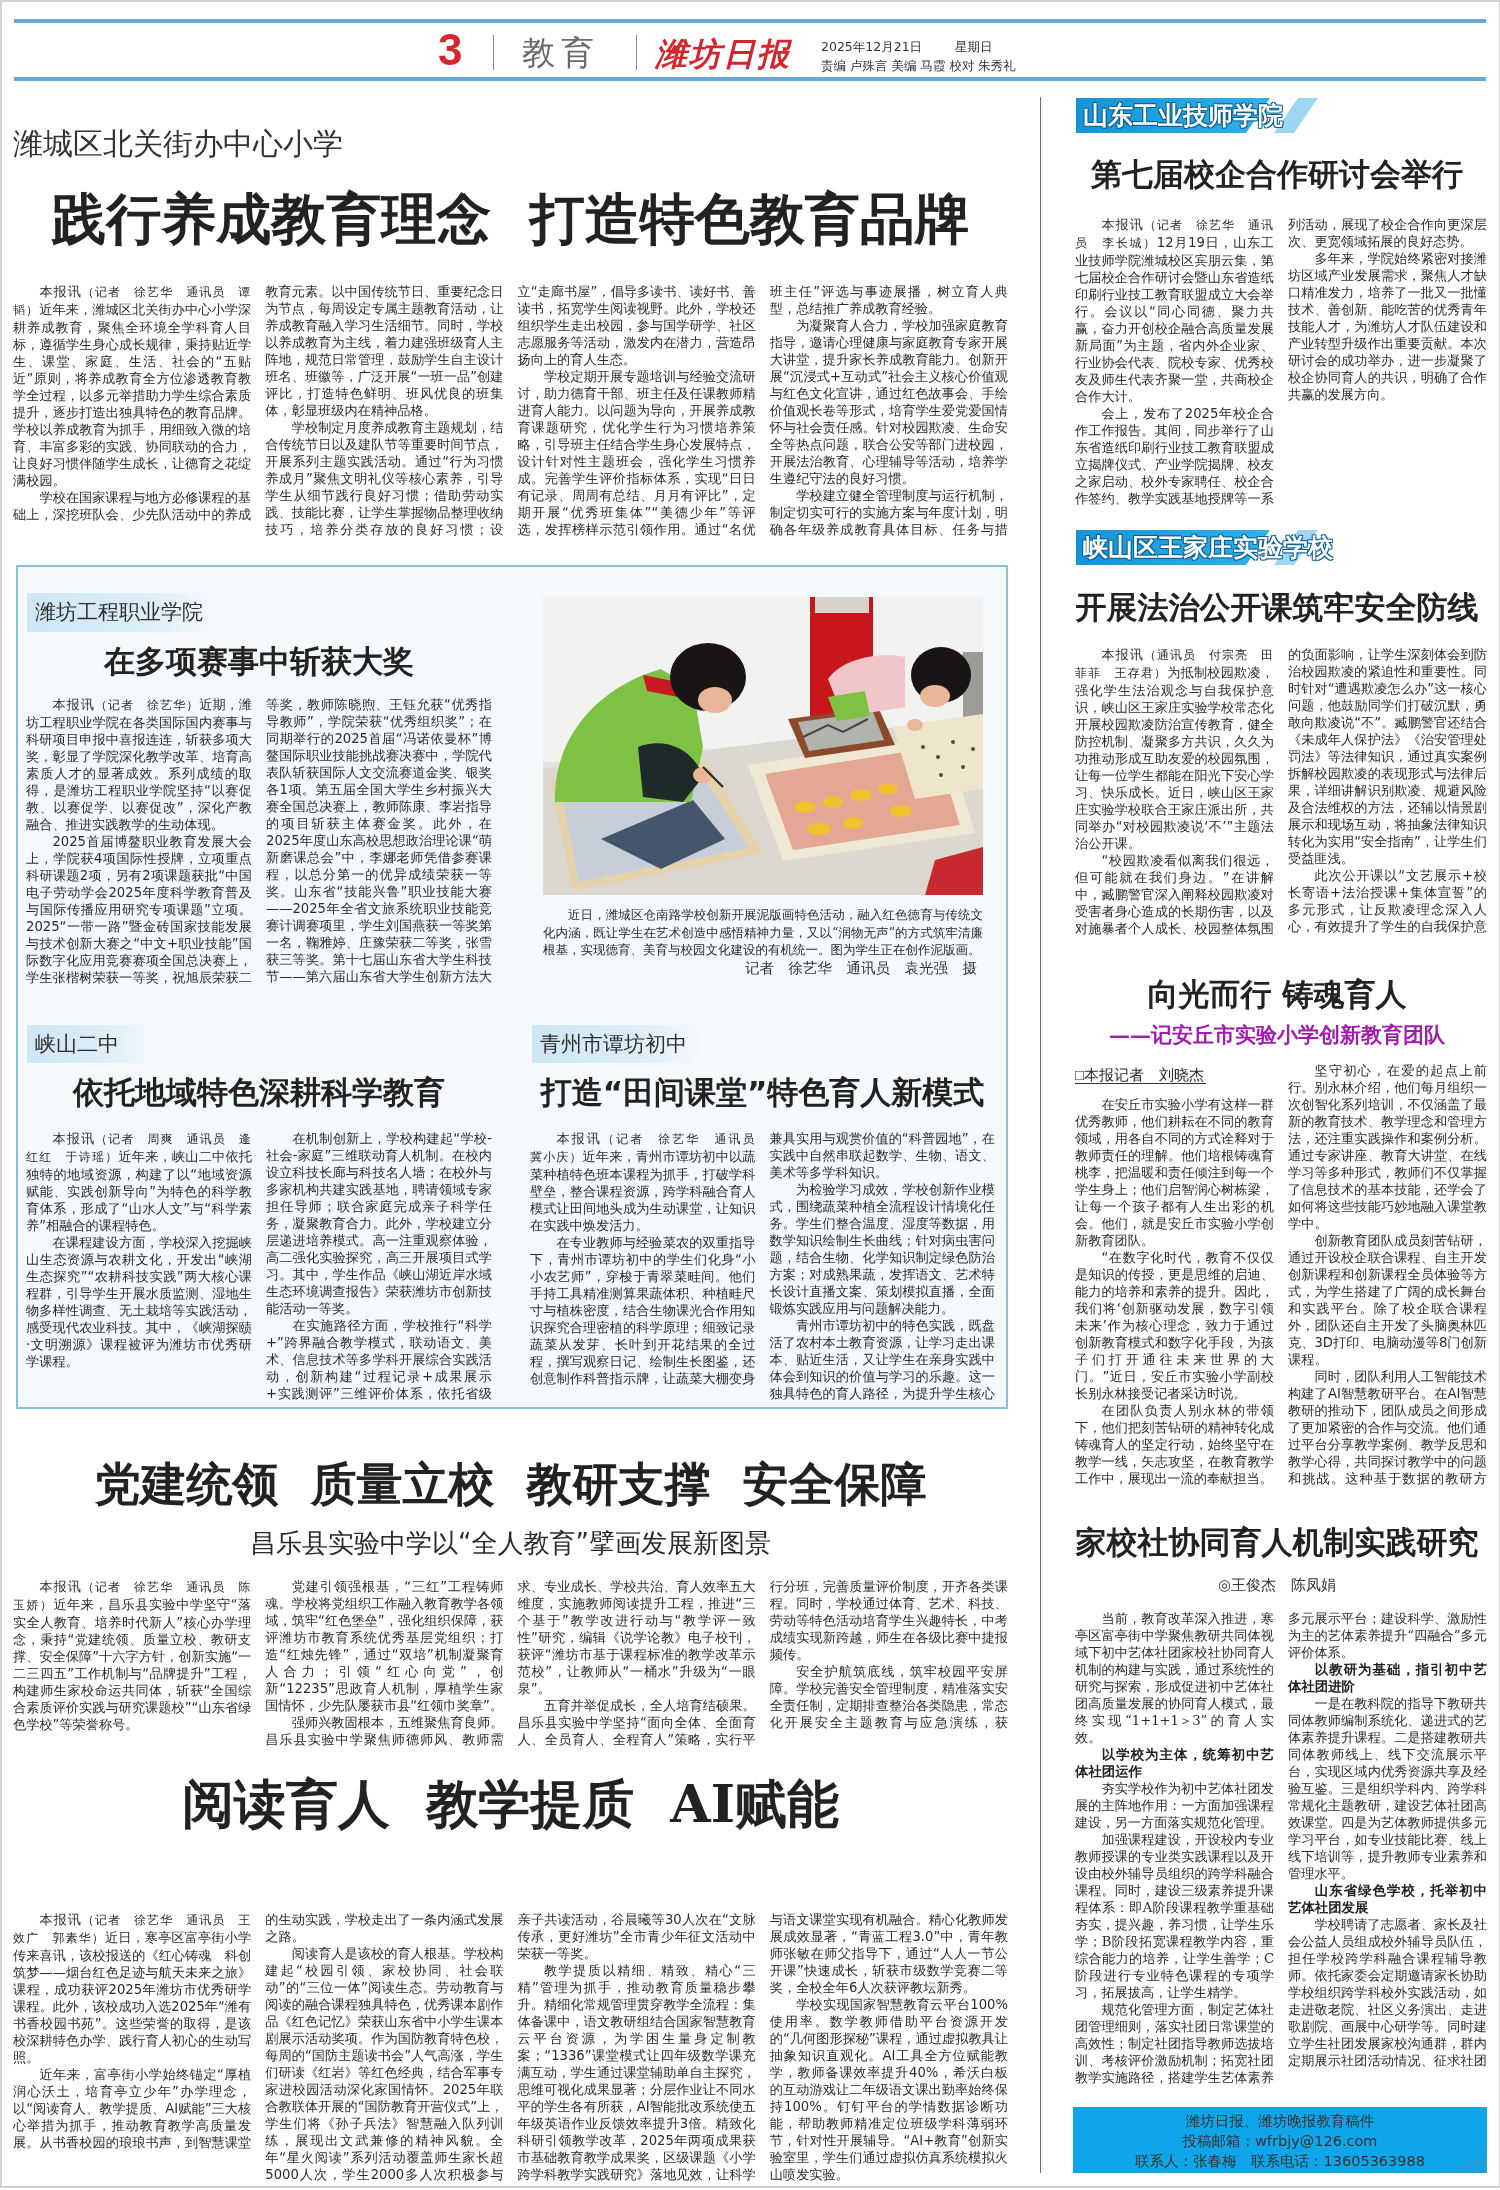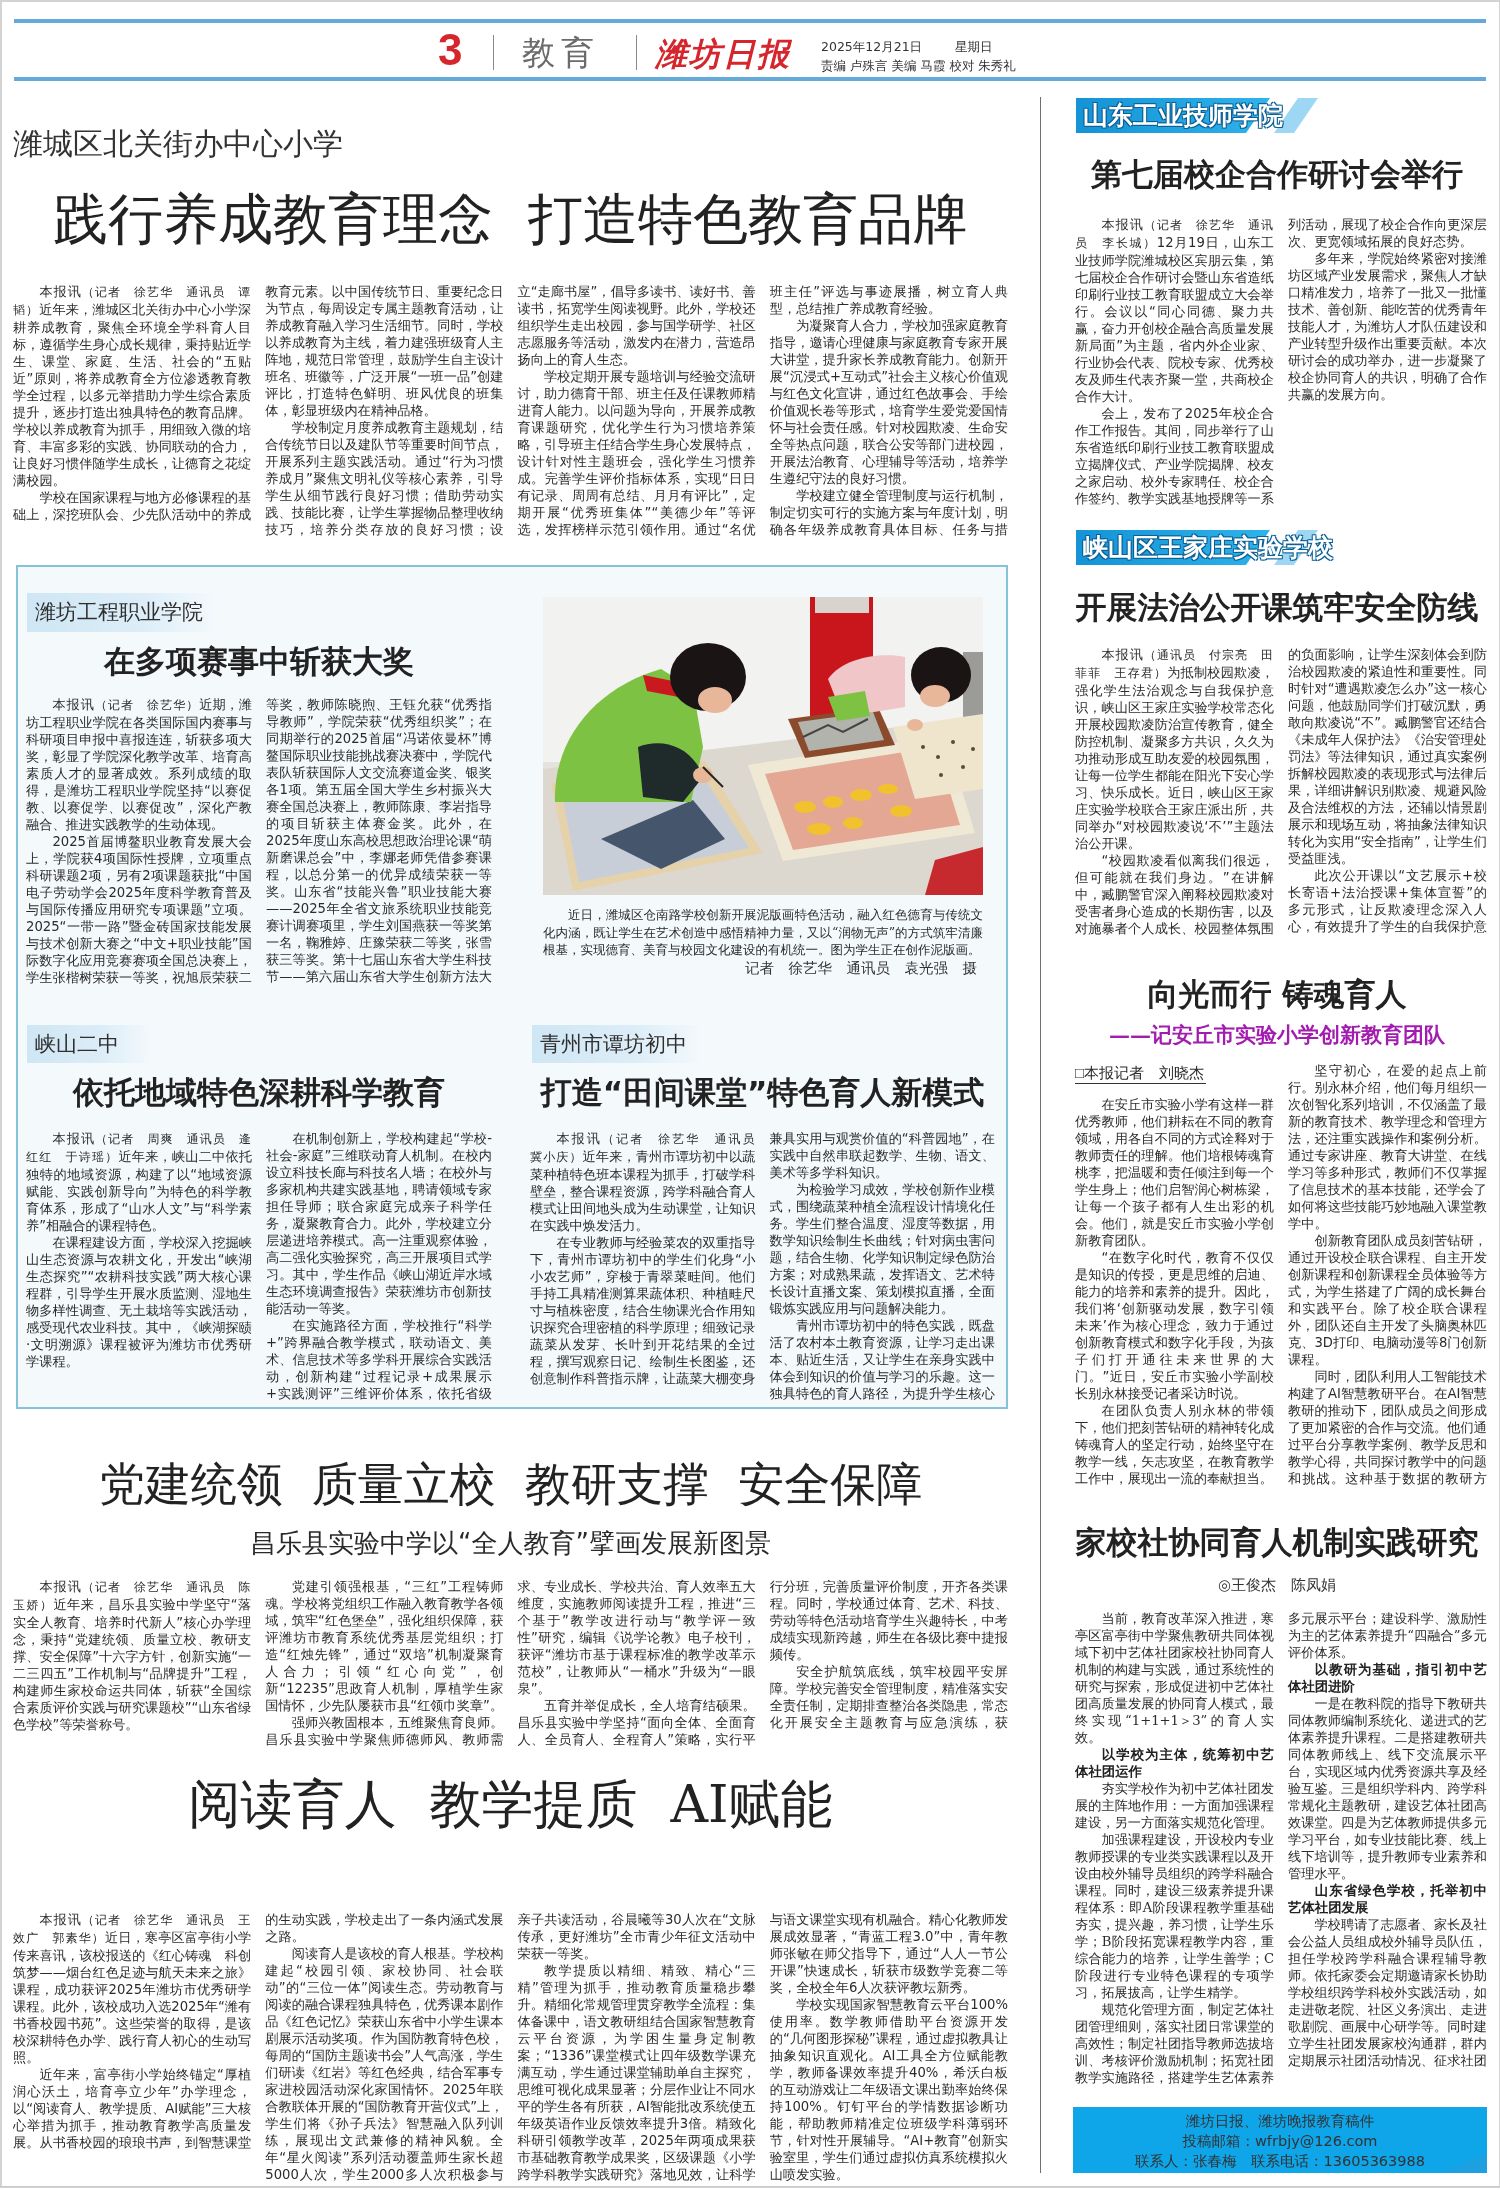--- a/index.html
+++ b/index.html
@@ -20,39 +20,39 @@
 .cols{font-size:13.2px;line-height:17px;text-align:justify;column-fill:auto;overflow:hidden;color:#2b2b2b}
 .cols p{text-indent:2em}
 .c4{column-count:4;column-gap:14px}
 .c2{column-count:2;column-gap:14px}
 .lead{letter-spacing:1px}
 .credit{font-family:"DejaVu Serif",serif;font-size:12px;letter-spacing:1px}
 .kai{font-family:"DejaVu Serif",serif}
 .subh{font-family:"DejaVu Sans",sans-serif;font-weight:bold;font-size:13.4px;color:#222}
 
 
-.big-serif{font-family:"DejaVu Serif",serif;font-weight:normal;color:#222;text-align:center;white-space:pre}
+.big-serif{font-family:"DejaVu Serif",serif;font-weight:bold;color:#222;text-align:center;white-space:pre}
 .hei{font-family:"DejaVu Sans",sans-serif;font-weight:600;font-size:31px;line-height:36px;color:#222;text-align:center;white-space:pre}
 .kicker{left:13px;top:127px;font-size:30px;line-height:34px;color:#333}
 
 
 .tagblue{width:242px;height:35px;left:1076px}
 .tagblue .main{position:absolute;left:0;top:0;width:194px;height:35px;background:linear-gradient(90deg,#1493d6,#2fb3ea);clip-path:polygon(0 0,100% 0,calc(100% - 24px) 100%,0 100%)}
 .tagblue .stripe{position:absolute;left:198px;top:0;width:44px;height:35px;background:#9dd7f3;clip-path:polygon(24px 0,100% 0,calc(100% - 24px) 100%,0 100%)}
 .tagblue .txt{position:absolute;left:7px;top:4px;font-size:25px;line-height:27px;font-weight:bold;color:#fff;white-space:nowrap;
  text-shadow:1px 1px 0 #0b5f94,-1px -1px 0 #0b5f94,1px -1px 0 #0b5f94,-1px 1px 0 #0b5f94}
 
 
 .box{left:16px;top:565px;width:992px;height:844px;border:2px solid #86c3da;background:#f4f9fc}
 .tag-light{height:39px;background:linear-gradient(90deg,#cfe6f4 0%,#dcedf8 60%,rgba(244,249,252,0) 100%);font-size:21px;line-height:39px;padding-left:8px;color:#2f2f2f;white-space:nowrap}
 .photo{left:543px;top:597px;width:440px;height:298px;overflow:hidden}
 .caption{left:543px;top:906px;width:440px;height:72px;font-family:"DejaVu Serif",serif;font-size:12.5px;line-height:17.5px;text-align:justify;text-indent:2em}
 .photo-credit{position:absolute;right:6px;bottom:1px;font-family:"DejaVu Sans",sans-serif;font-size:14.5px;line-height:18px;text-indent:0;white-space:pre;color:#333}
 
-.rep-byline{height:34px;font-family:Liberation Mono, monospace;font-size:15px;line-height:26px;text-indent:0}
+.rep-byline{height:34px;font-family:Liberation Serif, serif;font-size:15px;line-height:26px;text-indent:0}
 .rep-byline span{border-bottom:1.5px solid #333;padding-right:2px}
 .subtitle{font-family:"DejaVu Serif",serif;font-weight:bold;font-size:21px;line-height:26px;text-align:center;color:#a21caf;white-space:pre}
 .centered-byline{font-size:15px;line-height:20px;text-align:center;white-space:pre;color:#333}
 .footer-box{left:1073px;top:2107px;width:414px;height:66px;background:#0ea5e9;text-align:center;font-size:14.5px;line-height:20px;padding-top:4px;color:#333}
 .footer-box div{white-space:pre}
 .footer-tri{position:absolute;right:0;bottom:0;width:44px;height:19px;background:#1e9fe0;clip-path:polygon(0 100%,100% 0,100% 100%)}
 .bottom-rule{left:0;top:2186px;width:1500px;height:1px;background:#c9c9c9}
 </style>
 </head>
 <body>

